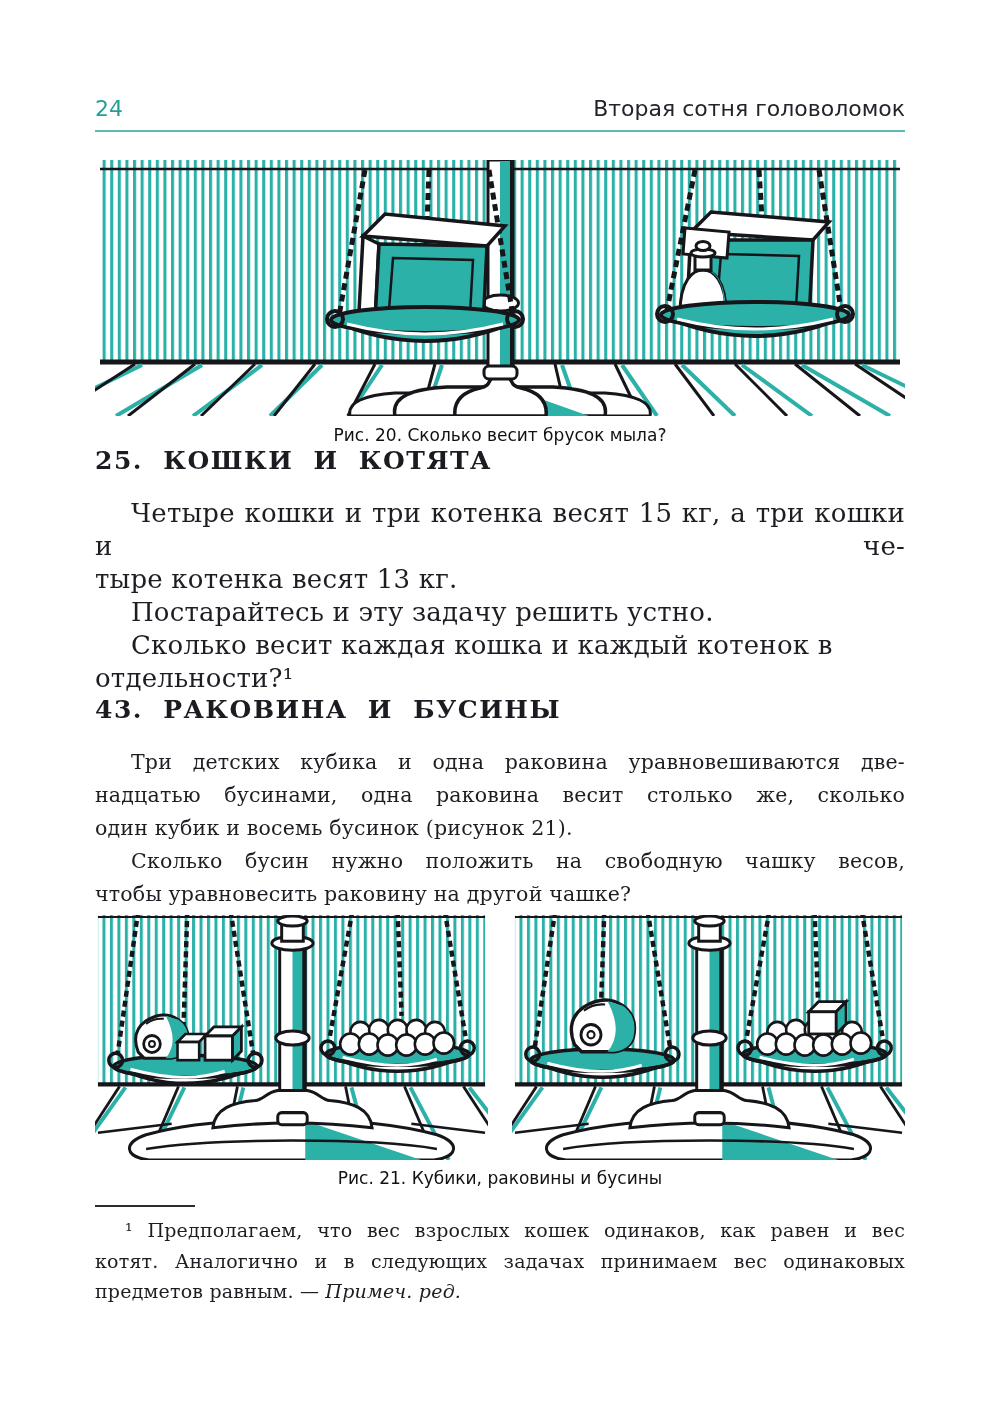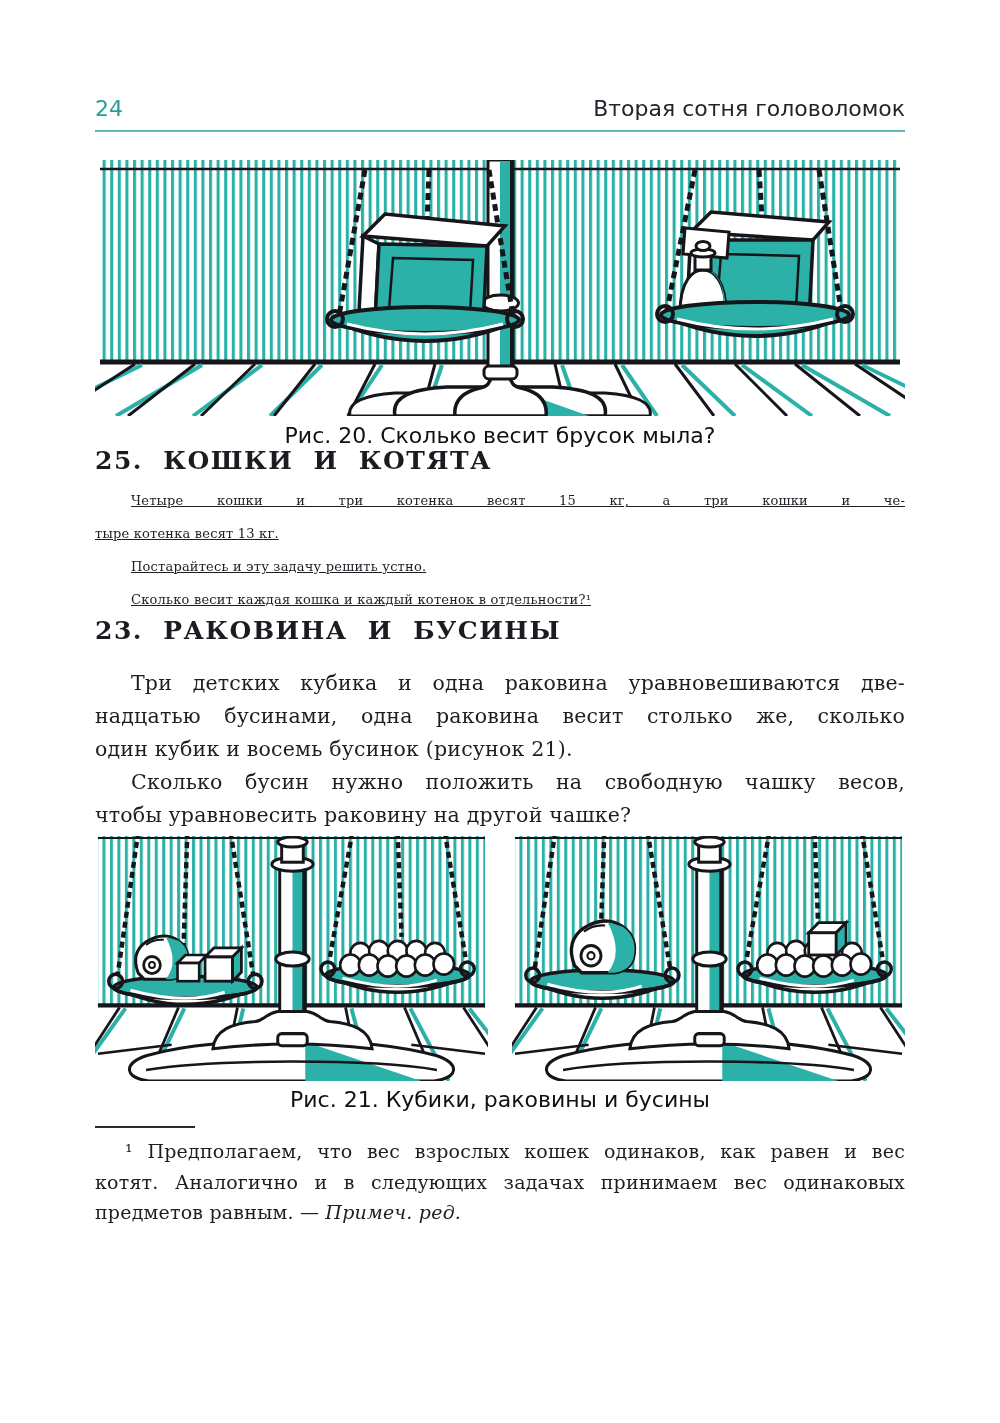--- a/index.html
+++ b/index.html
@@ -11,31 +11,31 @@
   
   .runhead{display:flex;justify-content:space-between;align-items:flex-start;
     font-family:"DejaVu Sans","Liberation Sans",sans-serif;font-size:22px;line-height:24px;gap:47px;}
   .pagenum{color:#2a9d96;}
   .runtitle{color:#23232b;}
   .headrule{height:2px;background:#5ebab3;margin-top:9px;}
   
   .fig20wrap{margin-top:28px;line-height:0;}
   .fig21row{margin-top:4px;display:flex;gap:24px;line-height:0;}
   .fig21row .cell{flex:1;}
-  .caption{font-family:"DejaVu Sans","Liberation Sans",sans-serif;font-size:22px;
+  .caption{font-family:"DejaVu Sans","Liberation Sans",sans-serif;font-size:17px;
     line-height:21px;text-align:center;color:#111;}
   .cap20{margin-top:9px;}
   .cap21{margin-top:8px;}
   
   h2.sec{font-size:25px;line-height:29px;font-weight:bold;text-align:left;margin:0;
     letter-spacing:1.5px;word-spacing:10px;color:#1b1b21;}
   .h25{margin-top:42px;}
   .h26{margin-top:42px;}
   
-  .bodytext{margin-top:9px;font-size:13px;line-height:33px;letter-spacing:0.2px;text-decoration:underline;}
+  .bodytext{margin-top:22px;font-size:26px;line-height:33px;letter-spacing:0.2px;}
   .bodytext2{margin-top:22px;font-size:20.5px;line-height:33px;letter-spacing:0.2px;}
   .jline{text-align:justify;text-align-last:justify;}
   .lline{text-align:left;}
   .para > div.first{text-indent:36px;}
   
   .fnrule{margin-top:16px;width:100px;height:2px;background:#2a2a30;}
   .footnote{margin-top:8px;font-size:19px;line-height:30.5px;letter-spacing:0.2px;}
   .footnote .first-fn{text-indent:30px;}
   .fn-ital{font-style:italic;}
   svg{display:block;}
@@ -164,21 +164,21 @@
         <div class="lline">тыре котенка весят 13 кг.</div>
       </div>
       <div class="para">
         <div class="lline first">Постарайтесь и эту задачу решить устно.</div>
       </div>
       <div class="para">
         <div class="lline first">Сколько весит каждая кошка и каждый котенок в отдельности?¹</div>
       </div>
     </div>
 
-  <h2 class="sec h26">23. РАКОВИНА И БУСИНЫ</h2>
+  <h2 class="sec h26">43. РАКОВИНА И БУСИНЫ</h2>
   <div class="bodytext2">
       <div class="para">
         <div class="jline first">Три детских кубика и одна раковина уравновешиваются две-</div>
         <div class="jline">надцатью бусинами, одна раковина весит столько же, сколько</div>
         <div class="lline">один кубик и восемь бусинок (рисунок 21).</div>
       </div>
       <div class="para">
         <div class="jline first">Сколько бусин нужно положить на свободную чашку весов,</div>
         <div class="lline">чтобы уравновесить раковину на другой чашке?</div>
       </div>

